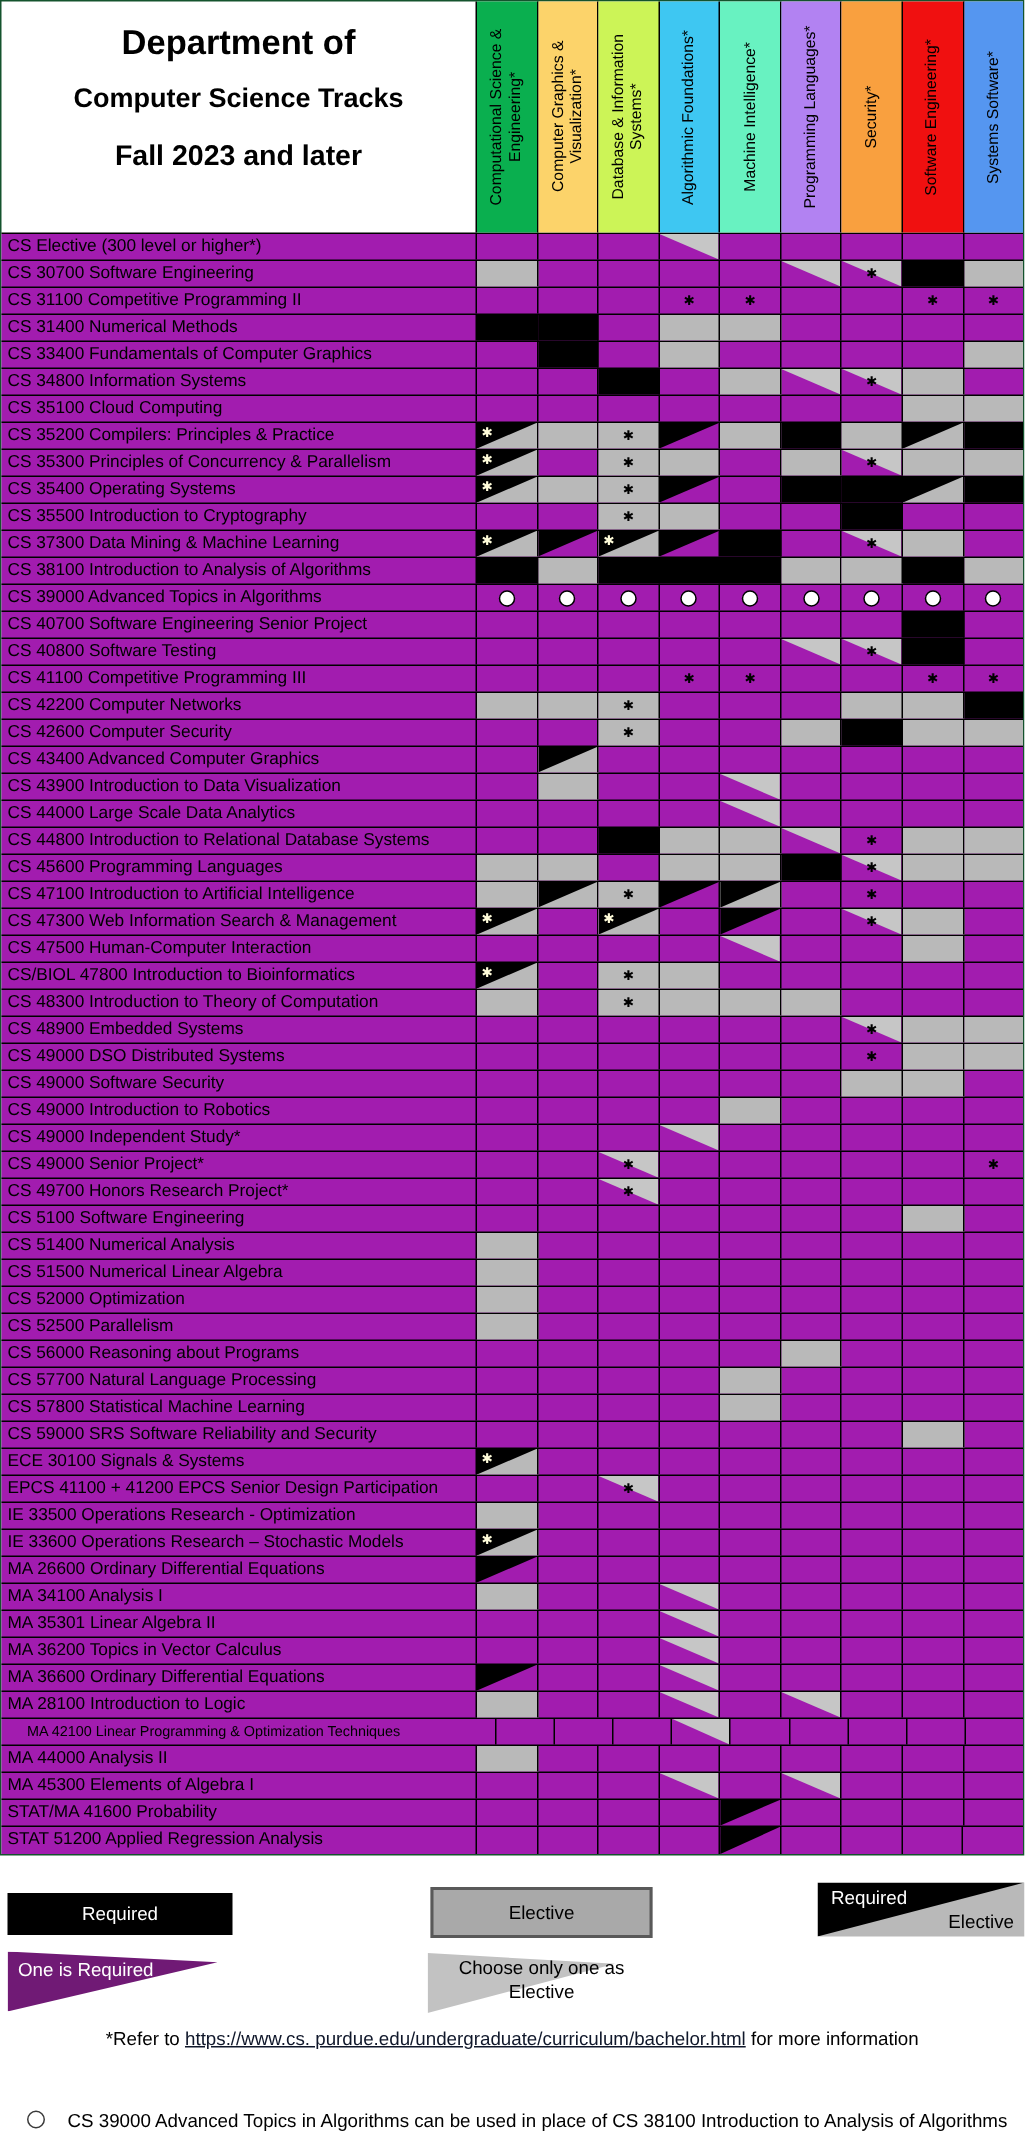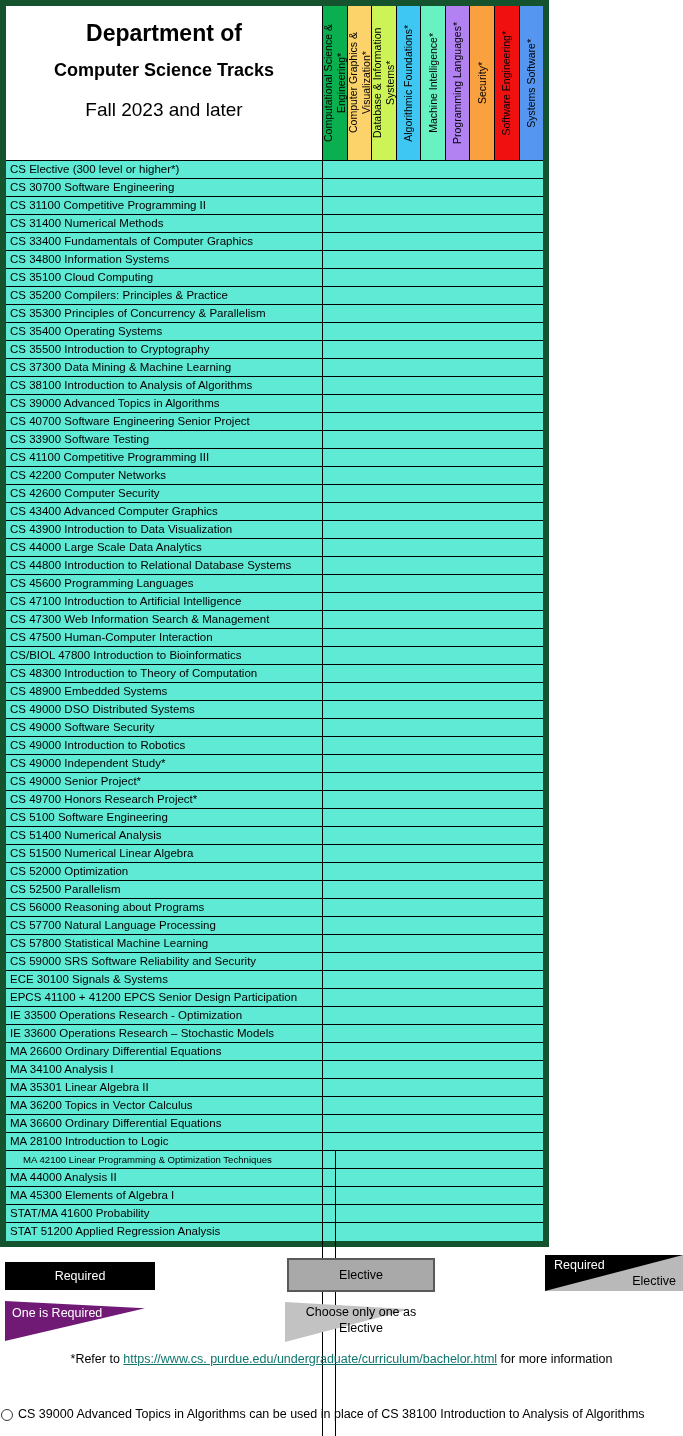--- a/index.html
+++ b/index.html
@@ -1,31 +1,31 @@
 <!DOCTYPE html>
 <html><head>
 <meta charset="utf-8">
 <style>
   html,body{margin:0;padding:0;background:#fff;}
   body{width:683px;height:1436px;position:relative;font-family:"Liberation Sans",sans-serif;color:#000;overflow:hidden;}
 
-  .table-wrap{position:absolute;top:0;left:0;width:549px;border:6px solid #14532d;box-sizing:border-box;background:#fff;}
+  .table-wrap{position:absolute;top:0;left:0;width:683px;border:1px solid #14532d;box-sizing:border-box;background:#fff;}
 
   .header-row{display:flex;height:155px;border-bottom:1px solid #000;box-sizing:border-box;}
   .title-block{flex:0 0 317px;width:317px;border-right:1px solid #000;box-sizing:border-box;text-align:center;}
   .title-l1{font-size:23px;font-weight:bold;margin-top:14px;}
   .title-l2{font-size:18px;font-weight:bold;margin-top:13px;}
-  .title-l3{font-size:19px;font-weight:normal;margin-top:18px;}
+  .title-l3{font-size:19px;font-weight:bold;margin-top:18px;}
 
   .th{flex:1;border-right:1px solid #000;box-sizing:border-box;display:flex;align-items:center;justify-content:center;overflow:hidden;}
   .th:last-child{border-right:none;}
   .vtext{writing-mode:vertical-rl;transform:rotate(180deg);font-size:10.5px;line-height:12.5px;text-align:center;max-height:150px;}
 
-  .row{display:flex;height:18px;border-bottom:1px solid #000;box-sizing:border-box;background:#5eead4;flex-direction:column;}
-  .row:last-child{border-bottom:none;}
+  .row{display:flex;height:18px;border-bottom:1px solid #000;box-sizing:border-box;background:#a21caf;}
+  .row:last-child{border-bottom:none;justify-content:center;}
   .row-label{flex:0 0 317px;width:317px;border-right:1px solid #000;box-sizing:border-box;font-size:11.5px;line-height:17px;padding-left:4px;white-space:nowrap;overflow:hidden;}
   .row-label.small{font-size:9.6px;margin-left:13px;}
   .cell{flex:1;position:relative;border-right:1px solid #000;box-sizing:border-box;overflow:hidden;}
   .cell:last-child{border-right:none;}
 
   .bk{background:#000;}
   .gy{background:#b9b9b9;}
   .tri{position:absolute;left:0;top:0;right:0;bottom:0;}
   .tb{background:#000;clip-path:polygon(0 0,100% 0,0 100%);}
   .tg{background:#c6c6c6;clip-path:polygon(0 0,100% 0,100% 100%);}
@@ -40,23 +40,23 @@
   .lg-split{position:absolute;left:545px;top:1255px;width:138px;height:36px;background:#b9b9b9;}
   .lg-split-tri{position:absolute;left:0;top:0;right:0;bottom:0;background:#000;clip-path:polygon(0 0,100% 0,0 100%);}
   .lg-split-req{position:absolute;left:9px;top:3px;color:#fff;font-size:12.5px;z-index:2;}
   .lg-split-elec{position:absolute;right:7px;bottom:3px;color:#000;font-size:12.5px;z-index:2;}
   .lg-tri-black{position:absolute;left:5px;top:1301px;width:140px;height:40px;background:#701a75;clip-path:polygon(0 0,100% 18%,0 100%);color:#fff;font-size:12.5px;padding:5px 0 0 7px;box-sizing:border-box;white-space:nowrap;}
   .lg-choose{position:absolute;left:285px;top:1302px;width:125px;height:40px;}
   .lg-tri-gray{position:absolute;left:0;top:0;width:125px;height:40px;background:#c2c2c2;clip-path:polygon(0 0,100% 18%,0 100%);}
   .lg-choose-text{position:absolute;left:0;top:2px;width:152px;text-align:center;font-size:12.5px;line-height:16px;z-index:2;}
 
   .footnote{position:absolute;top:1352px;left:0;width:100%;text-align:center;font-size:12.5px;}
-  .footnote a{color:#0f766e;text-decoration:underline;cursor:pointer;}
-
-  .bottom-note{position:absolute;top:1407px;left:1px;font-size:12.5px;display:flex;align-items:flex-end;gap:5px;}
+  .footnote a{color:#0f172a;text-decoration:underline;cursor:pointer;}
+
+  .bottom-note{position:absolute;top:1407px;left:18px;font-size:12.5px;display:flex;align-items:flex-start;gap:15px;}
   .note-circ{width:12px;height:12px;border:1.5px solid #3a3a3a;border-radius:50%;background:#fff;box-sizing:border-box;flex:0 0 auto;}
 </style>
 </head>
 <body>
 
 <div class="table-wrap">
   <div class="header-row">
     <div class="title-block">
       <div class="title-l1">Department of</div>
       <div class="title-l2">Computer Science Tracks</div>
@@ -345,21 +345,21 @@
         <div class="cell"></div>
         <div class="cell"></div>
         <div class="cell"></div>
         <div class="cell"></div>
         <div class="cell"></div>
         <div class="cell"></div>
         <div class="cell bk"></div>
         <div class="cell"></div>
       </div>
       <div class="row">
-        <div class="row-label">CS 33900 Software Testing</div>
+        <div class="row-label">CS 40800 Software Testing</div>
         <div class="cell"></div>
         <div class="cell"></div>
         <div class="cell"></div>
         <div class="cell"></div>
         <div class="cell"></div>
         <div class="cell">
           <div class="tri tg"></div>
         </div>
         <div class="cell">
           <div class="tri tg"></div>

